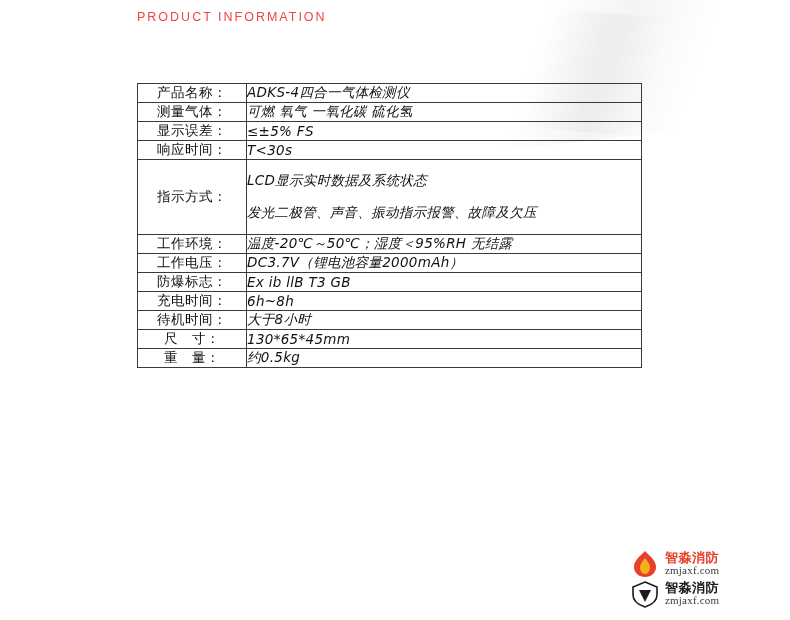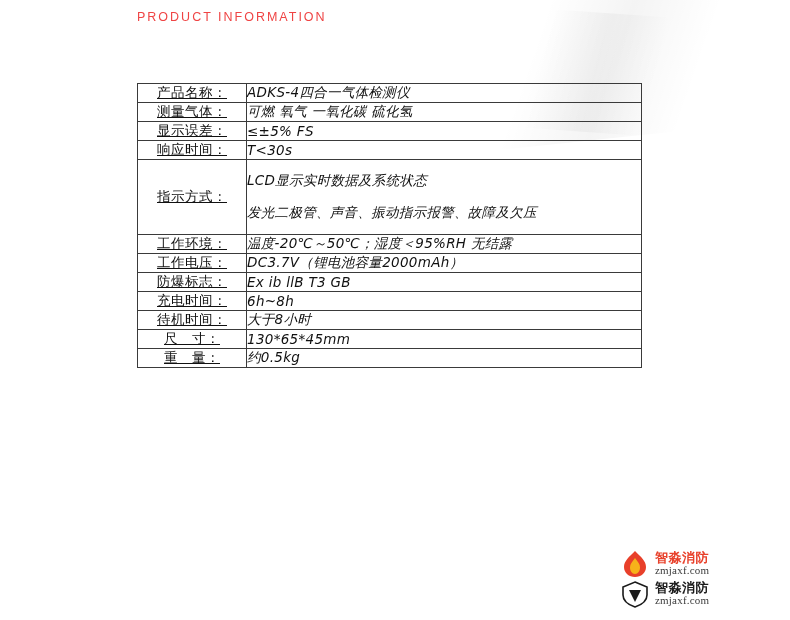--- a/index.html
+++ b/index.html
@@ -80,42 +80,41 @@
     color: #111111;
     padding: 0;
     vertical-align: middle;
   }
   td.label {
     width: 108px;
     text-align: center;
     padding: 9px 2px;
     white-space: nowrap;
     letter-spacing: 0.5px;
-    text-decoration: underline;
   }
   td.value {
     padding: 9px 0 9px 12px;
     letter-spacing: 0.3px;
   }
   td.value .line {
     display: block;
     font-style: italic;
   }
   td.value .line + .line {
     margin-top: 14px;
   }
   .tall .label, .tall .value {
     padding-top: 12px;
     padding-bottom: 12px;
   }
 
   
   .watermark {
     position: absolute;
-    right: 20px;
+    right: 10px;
     bottom: 8px;
     width: 150px;
     height: 62px;
   }
   .wm-row {
     position: absolute;
     display: flex;
     align-items: center;
   }
   .wm-row.top { top: 0px; left: 0px; }

